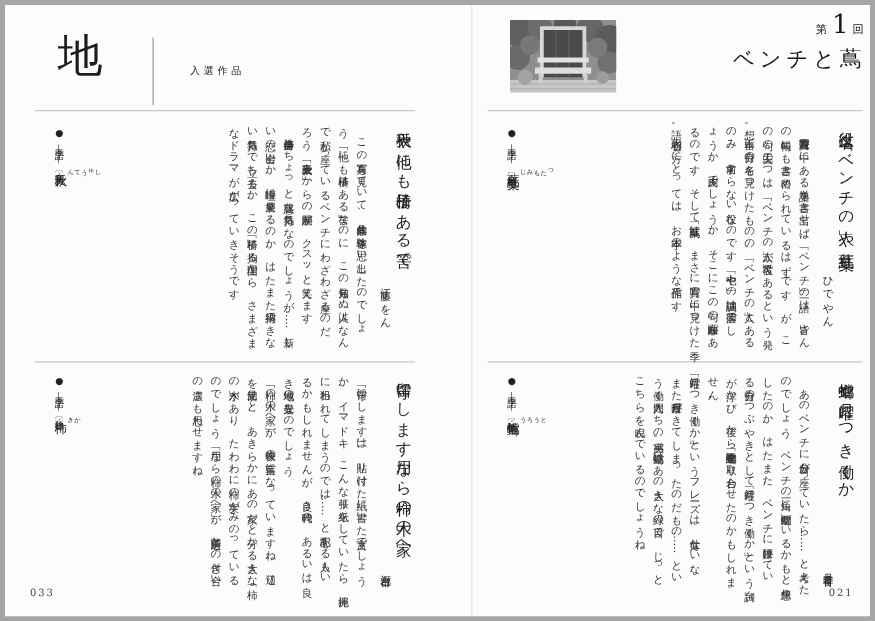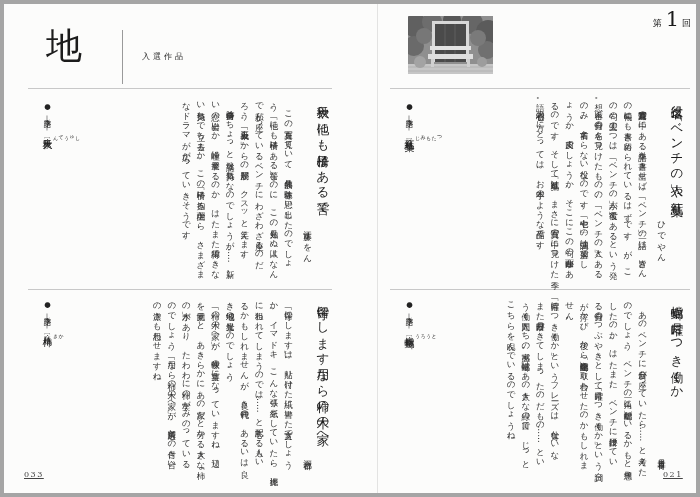--- a/index.html
+++ b/index.html
@@ -8,41 +8,41 @@
     background:#fcfcfb;color:#2b2b2b;
     box-shadow:inset 0 0 0 4px #a5a5a5;
     font-family:"DejaVu Serif","Liberation Serif",serif;
   }
   .abs{position:absolute;}
   .gutter{left:377px;top:4px;width:1px;height:489px;background:#e3e3e2;}
   .hrule{height:1px;background:#c8c8c8;}
   
   .tab-kanji{left:46px;top:28px;font-size:36px;line-height:1;color:#1c1c1c;}
   .tab-divider{left:122px;top:30px;width:1px;height:54px;background:#9a9a9a;}
-  .tab-label{left:142px;top:51px;font-size:8px;letter-spacing:3px;color:#222;}
+  .tab-label{left:152px;top:51px;font-size:8px;letter-spacing:3px;color:#222;}
   
   .episode{top:9px;right:8px;display:flex;align-items:baseline;gap:1px;color:#1b1b1b;}
   .episode .small{font-size:9px;letter-spacing:1px;}
   .episode .num{font-size:21px;line-height:1;padding:0 2px;}
   .title{top:36px;right:7px;font-size:17px;letter-spacing:4px;color:#161616;}
   
   .photo{left:408px;top:16px;width:85px;height:58px;}
   .photo svg{display:block;}
   
   .sec-content{position:absolute;writing-mode:vertical-rl;text-orientation:mixed;}
   .headline{font-size:12.5px;line-height:18px;letter-spacing:1px;color:#1d1d1d;}
   .author{font-size:8.5px;line-height:12px;margin-left:6px;text-align:end;padding-bottom:16px;letter-spacing:1px;}
   .body{font-size:8.5px;line-height:14.6px;margin-left:10px;white-space:pre-wrap;letter-spacing:0.2px;color:#333;}
   .kigo{position:absolute;writing-mode:vertical-rl;text-orientation:mixed;line-height:13px;color:#222;}
   .kigo-head{font-size:7.5px;letter-spacing:1.5px;}
   .kigo-dash{font-size:7.5px;}
   .kigo-word{font-size:10px;letter-spacing:1.5px;position:relative;}
   .kigo-ruby{position:absolute;left:10px;top:1px;font-size:5px;letter-spacing:0;line-height:1.1;}
   .kigo-cat{font-size:7px;letter-spacing:0.5px;color:#333;}
-  .folio{font-size:8px;letter-spacing:1.5px;color:#444;text-decoration:underline;}
+  .folio{font-size:8px;letter-spacing:1.5px;color:#444;}
 </style>
 </head>
 <body>
 
 <div class="spread">
 
   <div class="abs gutter"></div>
 
   <div class="abs tab-kanji">地</div>
   <div class="abs tab-divider"></div>
@@ -71,20 +71,21 @@
     <span class="kigo-head">●季語</span><span class="kigo-dash">――</span><span class="kigo-word"><span>柿</span><span class="kigo-ruby">かき</span></span><span class="kigo-cat">〔秋・植物〕</span>
   </div>
 
   <div class="abs folio" style="left:24px;top:470px;">033</div>
 
   <div class="abs episode">
     <span class="small">第</span>
       <span class="num">1</span>
       <span class="small">回</span>
   </div>
+  <div class="abs title">ベンチと蔦</div>
 
   <div class="abs photo">
     <svg width="85" height="58" viewBox="0 0 85 58" xmlns="http://www.w3.org/2000/svg">
       <rect width="85" height="58" fill="#8f8f8f"></rect>
       <circle cx="8" cy="10" r="12" fill="#606060"></circle>
         <circle cx="24" cy="6" r="10" fill="#6d6d6d"></circle>
       <circle cx="44" cy="4" r="9" fill="#585858"></circle>
         <circle cx="64" cy="7" r="11" fill="#666"></circle>
       <circle cx="80" cy="16" r="12" fill="#5b5b5b"></circle>
         <circle cx="6" cy="30" r="10" fill="#6a6a6a"></circle>

